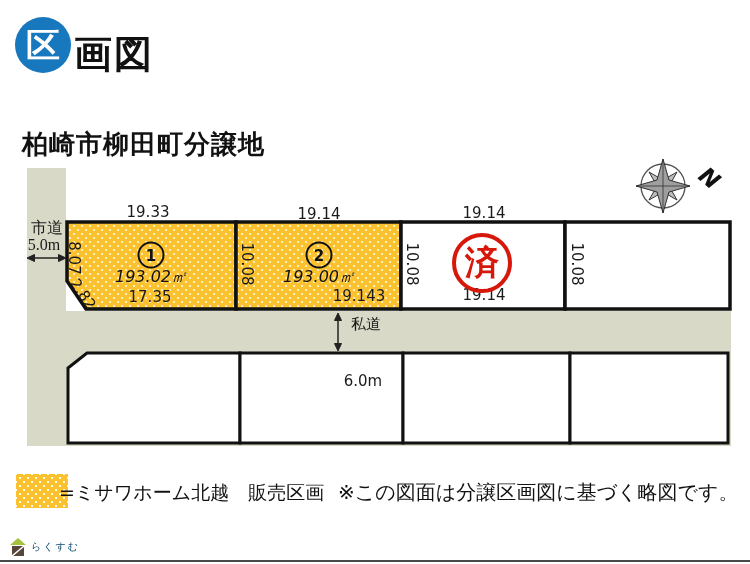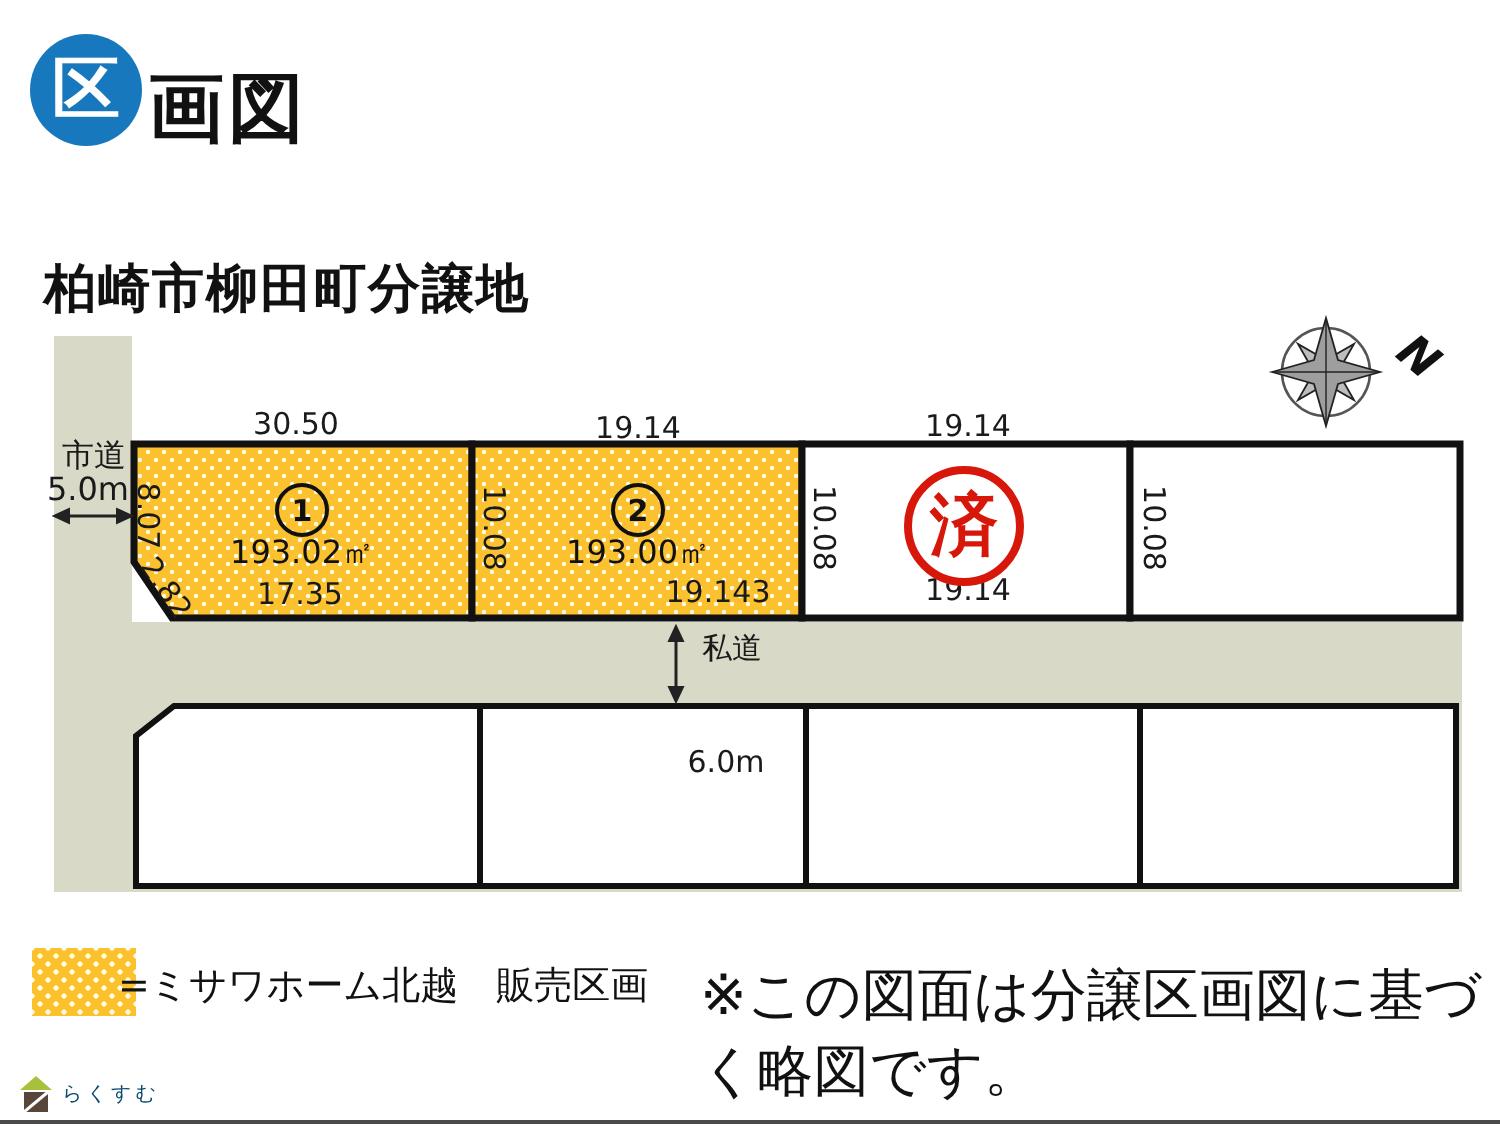--- a/index.html
+++ b/index.html
@@ -19,31 +19,31 @@
   .diagram{position:absolute;left:0;top:0;width:750px;height:564px;}
   
   .dim{font-size:15px;color:#1a1a1a;}
   .vert{transform:translate(-50%,-50%) rotate(90deg);}
   .diag{transform:translate(-50%,-50%) rotate(56deg);}
   .road-label{font-size:16px;color:#1a1a1a;line-height:1.15;text-align:left;}
   .proad-label{font-size:15px;color:#1a1a1a;line-height:1.2;}
   .num-circle{width:23px;height:23px;border:2px solid #111;border-radius:50%;
               display:flex;align-items:center;justify-content:center;
               font-size:15px;font-weight:bold;color:#111;background:transparent;}
-  .area{font-size:16px;color:#111;}
+  .area{font-size:16px;color:#111;font-style:italic;}
   .sold-stamp{width:52px;height:52px;border:4px solid #d8170b;border-radius:50%;
               display:flex;align-items:center;justify-content:center;
               color:#d8170b;font-size:34px;font-weight:bold;}
   
   .legend-swatch{position:absolute;left:16px;top:474px;width:52px;height:34px;background:#fcc12e;
       background-image:radial-gradient(#fffbe0 1.1px,transparent 1.5px),
                        radial-gradient(#fffbe0 1.1px,transparent 1.5px);
       background-size:8px 8px;background-position:0 0,4px 4px;}
   .legend-text{position:absolute;left:59px;top:480px;font-size:19px;color:#111;}
-  .note-text{position:absolute;left:350px;top:479px;font-size:28px;color:#111;}
+  .note-text{position:absolute;left:338px;top:479px;font-size:20px;color:#111;}
   
   .brand{position:absolute;left:10px;top:538px;display:flex;align-items:center;gap:5px;}
   .brand-text{font-size:10px;color:#0c4a6e;letter-spacing:2px;}
   .bottom-line{position:absolute;left:0;top:560px;width:750px;height:2px;background:#4a4a4a;}
 </style>
 </head>
 <body>
 
 <div class="stage">
 
@@ -94,26 +94,26 @@
       <circle cx="663" cy="186" r="22" fill="none" stroke="#555" stroke-width="1.3"></circle>
       <polygon points="663,180 677,172 669,186 677,200 663,192 649,200 657,186 649,172" fill="#bdbdbd" stroke="#222" stroke-width="0.9"></polygon>
       <polygon points="663,159 669,180 690,186 669,192 663,213 657,192 636,186 657,180" fill="#9e9e9e" stroke="#222" stroke-width="0.9"></polygon>
       <line x1="663" y1="159" x2="663" y2="213" stroke="#222" stroke-width="0.7"></line>
       <line x1="636" y1="186" x2="690" y2="186" stroke="#222" stroke-width="0.7"></line>
       <text transform="translate(697,178) rotate(40)" font-size="23" font-weight="bold" font-style="italic" fill="#111">N</text>
     </g>
   </svg>
 
   <div class="abs road-label ctr" style="left:47px;top:228px;">市道</div>
-  <div class="abs road-label ctr" style="left:44px;top:245px;">5.0m</div>
+  <div class="abs road-label ctr" style="left:44px;top:245px;font-family:Liberation Serif, serif;">5.0m</div>
 
   <div class="abs proad-label ctr" style="left:366px;top:324px;">私道</div>
   <div class="abs proad-label ctr" style="left:363px;top:341px;margin-top:40px;">6.0m</div>
 
-  <div class="abs dim ctr" style="left:148px;top:212px;">30.50</div>
+  <div class="abs dim ctr" style="left:148px;top:212px;">19.33</div>
   <div class="abs dim ctr" style="left:319px;top:214px;">19.14</div>
   <div class="abs dim ctr" style="left:484px;top:213px;">19.14</div>
 
   <div class="abs dim vert" style="left:74px;top:258px;">8.07</div>
   <div class="abs dim vert" style="left:247px;top:264px;">10.08</div>
   <div class="abs dim vert" style="left:412px;top:264px;">10.08</div>
   <div class="abs dim vert" style="left:577px;top:264px;">10.08</div>
 
   <div class="abs dim diag" style="left:83px;top:294px;">2.82</div>
 

